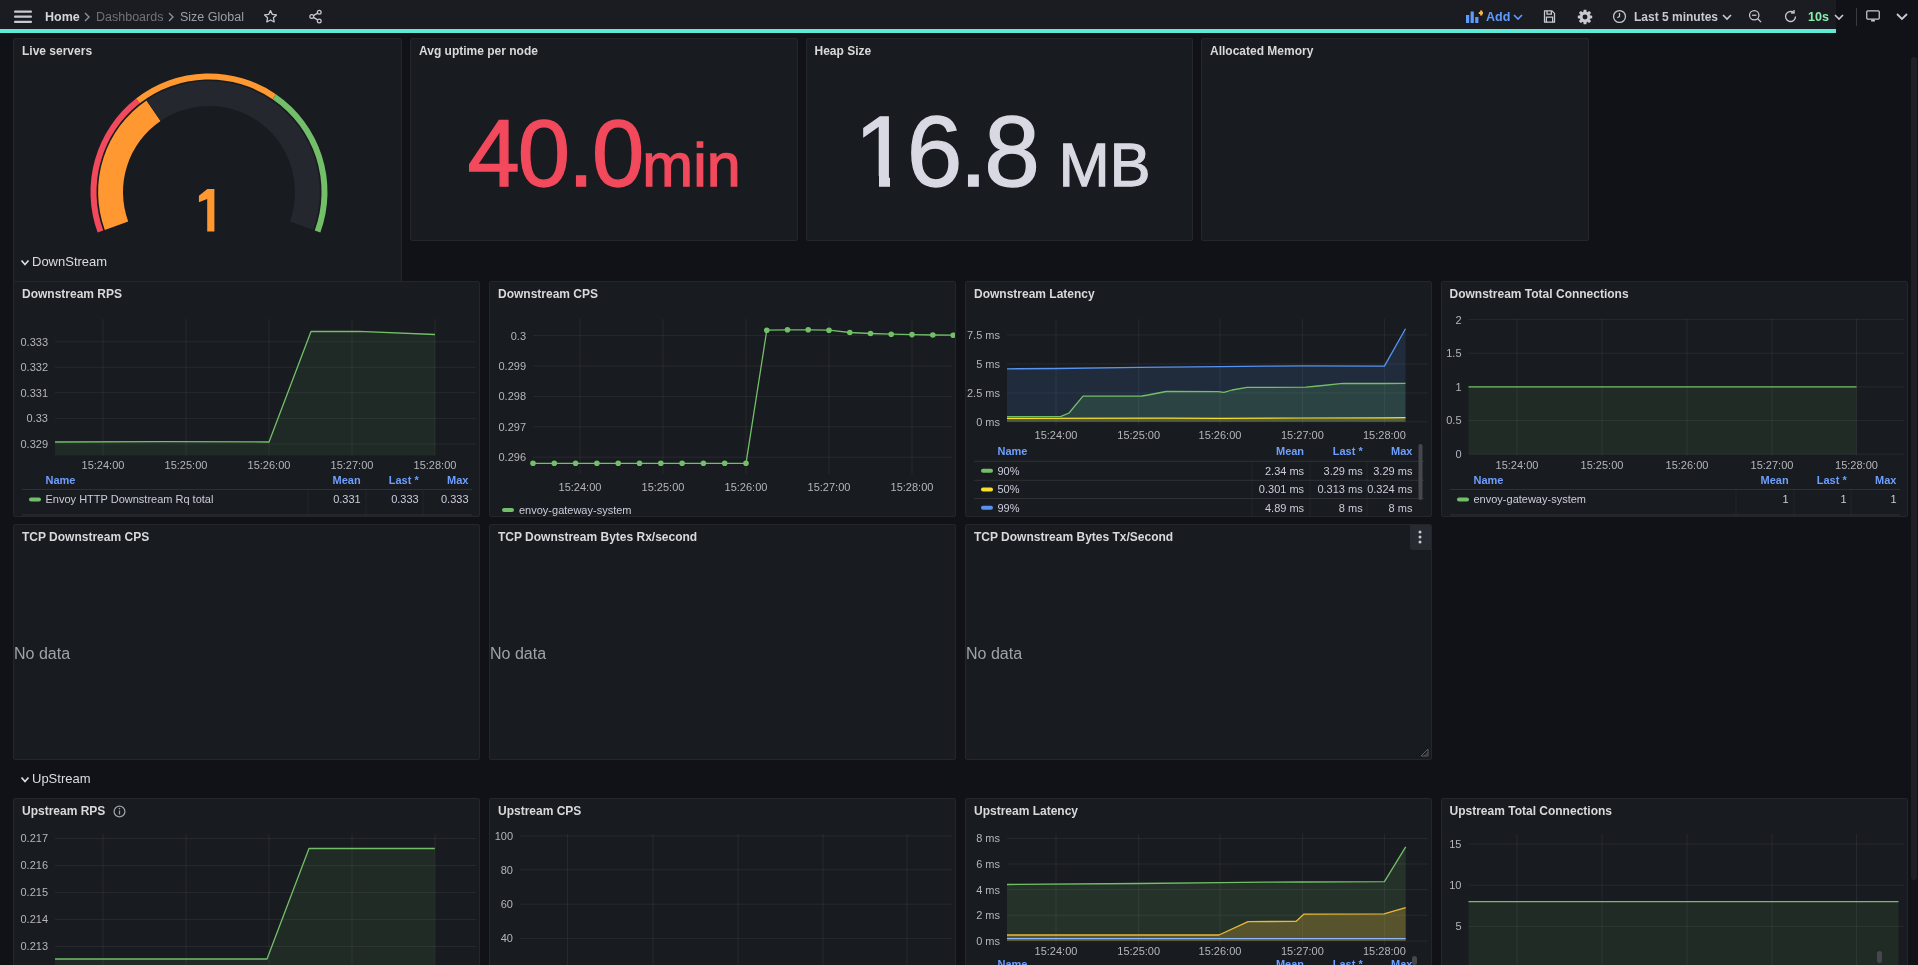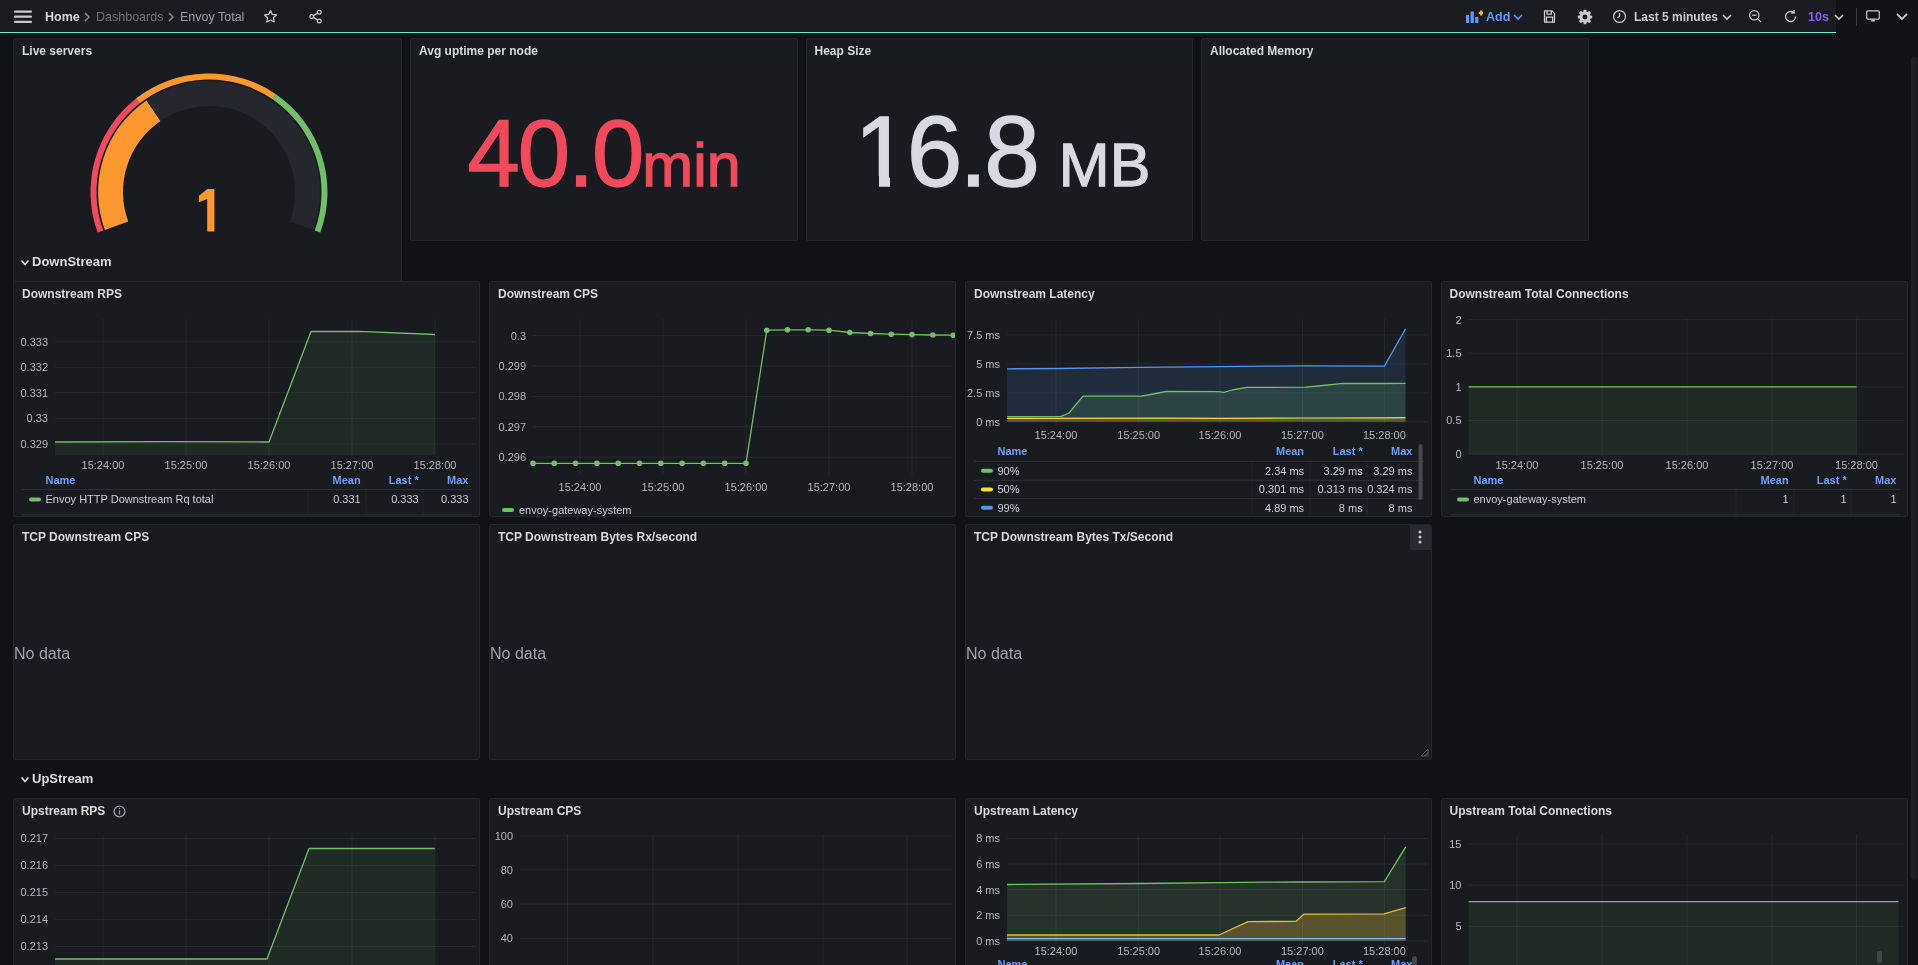--- a/index.html
+++ b/index.html
@@ -1,38 +1,38 @@
 <!DOCTYPE html>
 <html><head><meta charset="utf-8"><style>
 *{box-sizing:border-box;margin:0;padding:0}
 html,body{width:1918px;height:965px;background:#111217;overflow:hidden;font-family:"Liberation Sans",sans-serif}
 body{position:relative}
 .panel{position:absolute;background:#181b1f;border:1px solid #25262c;border-radius:2px;overflow:hidden}
 .ptitle{position:absolute;left:8px;top:5px;font-size:12px;font-weight:bold;color:#d8d9da;white-space:nowrap;letter-spacing:0}
-.topbar{position:absolute;left:0;top:0;width:1836px;height:33px;background:#1b1c21;border-bottom:1px solid #5eead4}
+.topbar{position:absolute;left:0;top:0;width:1836px;height:33px;background:#1b1c21;border-bottom:4px solid #5eead4}
 .crumb{position:absolute;top:0;height:33px;display:flex;align-items:center;font-size:12.5px;color:#c9cacf}
 .nodata{position:absolute;width:100%;text-align:left;font-size:16px;color:#a0a2a9}
-.rowhdr{position:absolute;font-size:13px;font-weight:bold;color:#dcdde3}
+.rowhdr{position:absolute;font-size:13px;font-weight:normal;color:#dcdde3}
 .bigv{position:absolute;width:100%;text-align:center;white-space:nowrap}
 </style></head><body>
 <div class="topbar">
     <svg width="18" height="14" style="position:absolute;left:14px;top:10px">
       <rect x="0" y="0.5" width="18" height="2.2" rx="1" fill="#c9cacf"></rect>
       <rect x="0" y="5.6" width="18" height="2.2" rx="1" fill="#c9cacf"></rect>
       <rect x="0" y="10.7" width="18" height="2.2" rx="1" fill="#c9cacf"></rect>
     </svg>
     <div class="crumb" style="left:45px;font-weight:bold;color:#d5d6da">Home</div>
     <svg width="6" height="10" style="position:absolute;left:84px;top:12px">
       <path d="M1 1 L5 5 L1 9" stroke="#8e9097" stroke-width="1.4" fill="none"></path>
     </svg>
     <div class="crumb" style="left:96px;color:#737373">Dashboards</div>
     <svg width="6" height="10" style="position:absolute;left:168px;top:12px">
       <path d="M1 1 L5 5 L1 9" stroke="#8e9097" stroke-width="1.4" fill="none"></path>
     </svg>
-    <div class="crumb" style="left:180px;color:#9d9fa6">Envoy Total</div>
+    <div class="crumb" style="left:180px;color:#9d9fa6">Size Global</div>
     <svg width="15" height="15" viewBox="0 0 24 24" style="position:absolute;left:263px;top:9px">
       <path d="M12 2.6 L14.9 8.6 L21.5 9.5 L16.7 14.1 L17.9 20.7 L12 17.5 L6.1 20.7 L7.3 14.1 L2.5 9.5 L9.1 8.6 Z" fill="none" stroke="#c9cacf" stroke-width="2" stroke-linejoin="round"></path>
     </svg>
     <svg width="15" height="15" viewBox="0 0 24 24" style="position:absolute;left:308px;top:9px">
       <circle cx="18" cy="5" r="3" fill="none" stroke="#c9cacf" stroke-width="2"></circle>
       <circle cx="6" cy="12" r="3" fill="none" stroke="#c9cacf" stroke-width="2"></circle>
       <circle cx="18" cy="19" r="3" fill="none" stroke="#c9cacf" stroke-width="2"></circle>
       <path d="M8.7 10.6 L15.3 6.6 M8.7 13.4 L15.3 17.4" stroke="#c9cacf" stroke-width="2"></path>
     </svg>
     <svg width="17" height="15" viewBox="0 0 17 15" style="position:absolute;left:1466px;top:9px">
@@ -62,21 +62,21 @@
     </svg>
     <svg width="15" height="15" viewBox="0 0 24 24" style="position:absolute;left:1748px;top:9px">
       <circle cx="10" cy="10" r="7.5" fill="none" stroke="#c9cacf" stroke-width="2"></circle>
       <line x1="6.5" y1="10" x2="13.5" y2="10" stroke="#c9cacf" stroke-width="2"></line>
       <line x1="15.5" y1="15.5" x2="21" y2="21" stroke="#c9cacf" stroke-width="2"></line>
     </svg>
     <svg width="15" height="15" viewBox="0 0 24 24" style="position:absolute;left:1783px;top:9px">
       <path d="M20 12 a8 8 0 1 1 -2.8 -6.1" fill="none" stroke="#c9cacf" stroke-width="2.2"></path>
       <path d="M17.5 1.5 L17.8 6.3 L13 6.4" fill="none" stroke="#c9cacf" stroke-width="2.2"></path>
     </svg>
-    <div class="crumb" style="left:1808px;color:#8b5cf6;font-weight:bold;font-size:12.5px">10s</div>
+    <div class="crumb" style="left:1808px;color:#86efac;font-weight:bold;font-size:12.5px">10s</div>
     <svg width="10" height="7" style="position:absolute;left:1834px;top:14px">
       <path d="M1 1 L5 5 L9 1" stroke="#c9cacf" stroke-width="1.6" fill="none"></path>
     </svg>
     <div style="position:absolute;left:1856px;top:8px;width:1px;height:18px;background:#3a3b41"></div>
     <svg width="16" height="15" viewBox="0 0 24 24" style="position:absolute;left:1865px;top:9px">
       <rect x="2" y="3" width="20" height="13" rx="1.5" fill="none" stroke="#c9cacf" stroke-width="2"></rect>
       <rect x="9" y="17" width="6" height="3" fill="#c9cacf"></rect>
     </svg>
     <svg width="12" height="8" style="position:absolute;left:1896px;top:13px">
       <path d="M1 1 L6 6 L11 1" stroke="#c9cacf" stroke-width="1.8" fill="none"></path>

